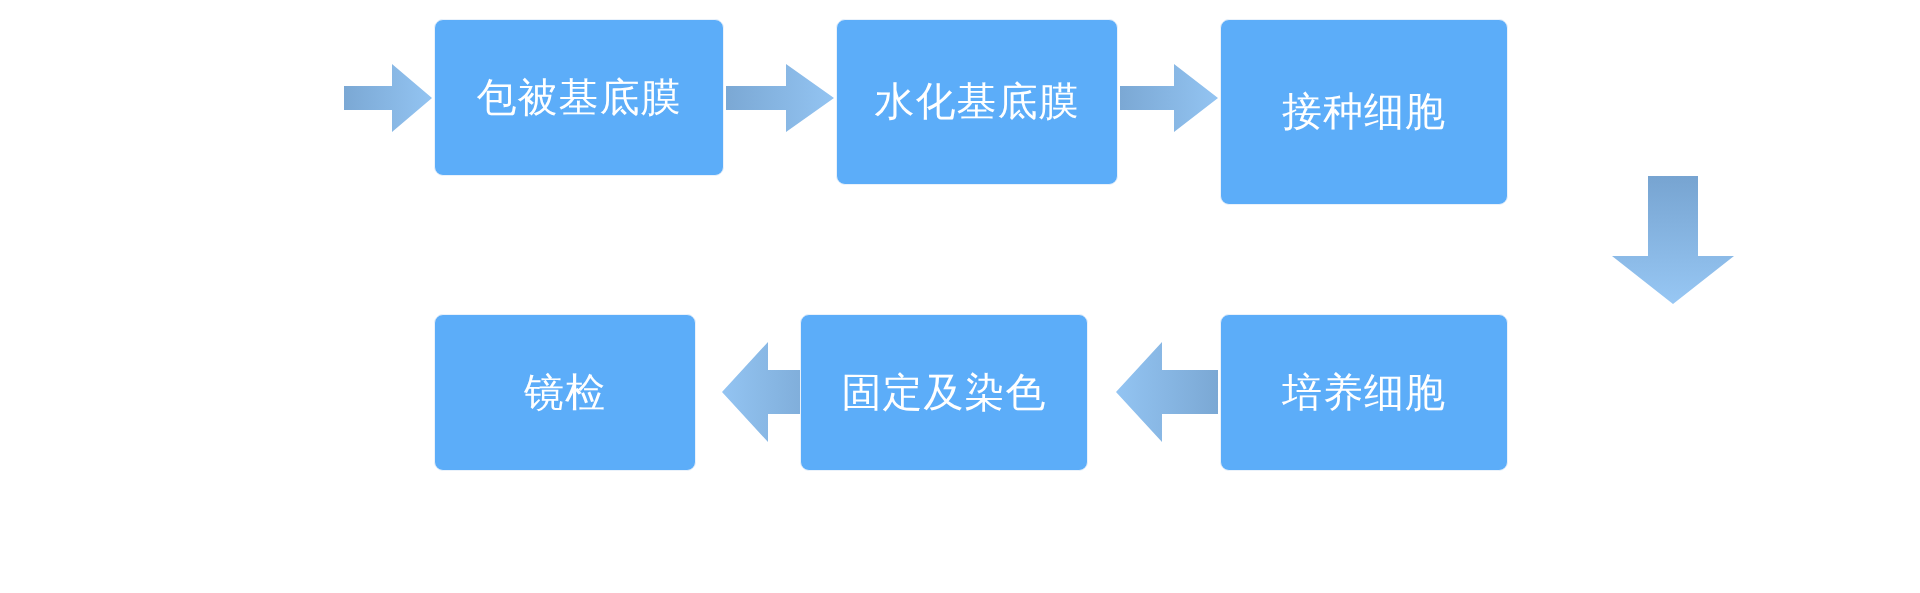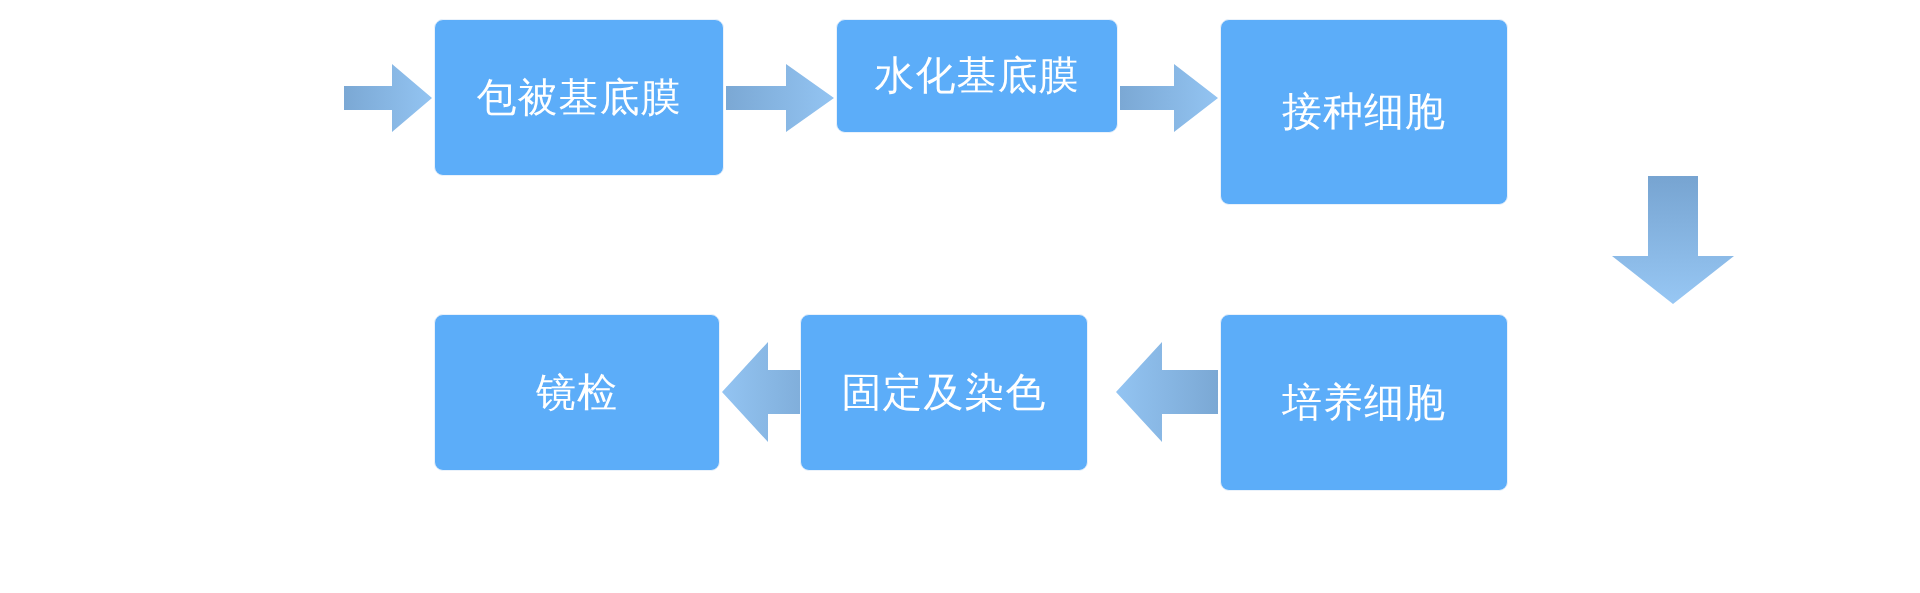--- a/index.html
+++ b/index.html
@@ -27,27 +27,27 @@
   }
   .node .label{
     display:block;
     white-space:pre-line;
     padding:0 6px;
   }
 
   
   #n-medium   {left:58px;  top:19px;  width:284px; height:157px; font-size:40px;}
   #n-coat     {left:434px; top:19px;  width:290px; height:157px; font-size:40px;}
-  #n-hydrate  {left:836px; top:19px;  width:282px; height:114px; font-size:40px;}
+  #n-hydrate  {left:836px; top:19px;  width:282px; height:166px; font-size:40px;}
   #n-seed     {left:1220px;top:19px;  width:288px; height:186px; font-size:40px;}
 
   
-  #n-micro    {left:434px; top:314px; width:286px; height:157px; font-size:40px;}
+  #n-micro    {left:434px; top:314px; width:262px; height:157px; font-size:40px;}
   #n-stain    {left:800px; top:314px; width:288px; height:157px; font-size:40px;}
-  #n-culture  {left:1220px;top:314px; width:288px; height:177px; font-size:40px;}
+  #n-culture  {left:1220px;top:314px; width:288px; height:157px; font-size:40px;}
 
   .arrow{position:absolute;}
   .arrow svg{display:block;width:100%;height:100%;}
 
   
   #a1 {left:344px;  top:64px;  width:88px;  height:68px;}
   #a2 {left:726px;  top:64px;  width:108px; height:68px;}
   #a3 {left:1120px; top:64px;  width:98px;  height:68px;}
 
   

